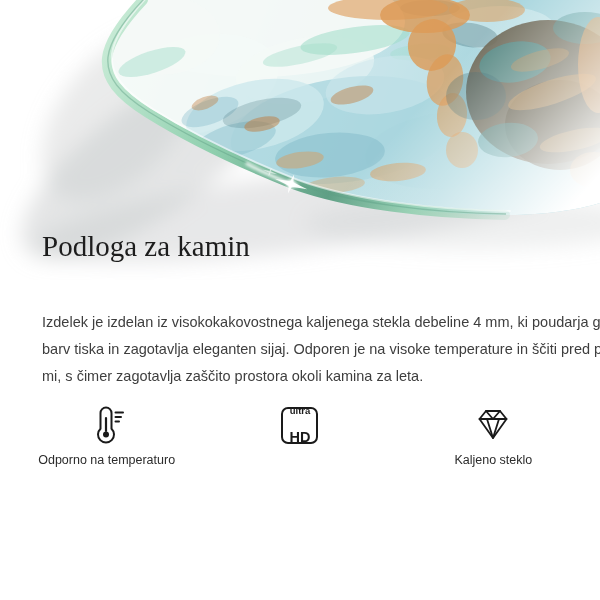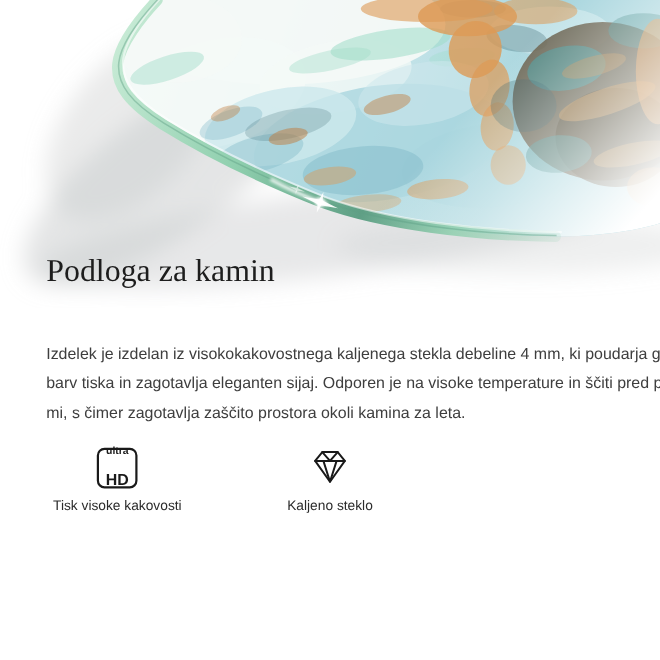--- a/index.html
+++ b/index.html
@@ -158,29 +158,41 @@
   </h1>
 
   <p class="desc">
     <span>Izdelek je izdelan iz visokokakovostnega kaljenega stekla debeline 4 mm, ki poudarja globino</span>
     <span>barv tiska in zagotavlja eleganten sijaj. Odporen je na visoke temperature in ščiti pred poškodba-</span>
     <span>mi, s čimer zagotavlja zaščito prostora okoli kamina za leta.</span>
   </p>
 
   <div class="features">
 
+    <div class="feature">
+      <div class="icon-box">
+        <svg width="40" height="42" viewBox="0 0 40 42">
+          <path class="ln" d="M13.5,24.7 L13.5,9 A5.5,5.5 0 0 1 24.5,9 L24.5,24.7 A8,8 0 1 1 13.5,24.7 Z"></path>
+          <line class="lnb" x1="19" y1="14" x2="19" y2="27"></line>
+          <circle class="fl" cx="19" cy="30.5" r="3"></circle>
+          <line class="ln" x1="28.5" y1="8.5" x2="36" y2="8.5"></line>
+          <line class="ln" x1="28.5" y1="13" x2="34" y2="13"></line>
+          <line class="ln" x1="28.5" y1="17.5" x2="32" y2="17.5"></line>
+        </svg>
+      </div>
+      <div class="feature-label">Odporno na temperaturo</div>
+    </div>
 
     <div class="feature">
       <div class="icon-box">
         <div class="hd-box">
           <span class="hd-top">ultra</span>
           <span class="hd-bottom">HD</span>
         </div>
       </div>
-      <div class="feature-label">Tisk visoke kakovosti</div>
     </div>
 
 
     <div class="feature">
       <div class="icon-box">
         <svg width="40" height="40" viewBox="0 0 40 40">
           <g fill="none" style="stroke:var(--ink)" stroke-width="1.8" stroke-linejoin="round" stroke-linecap="round">
             <path d="M6.5,14 L13,6 L27,6 L33.5,14 L20,33 Z"></path>
             <line x1="6.5" y1="14" x2="33.5" y2="14"></line>
             <path d="M13,6 L20,14 L27,6"></path>

